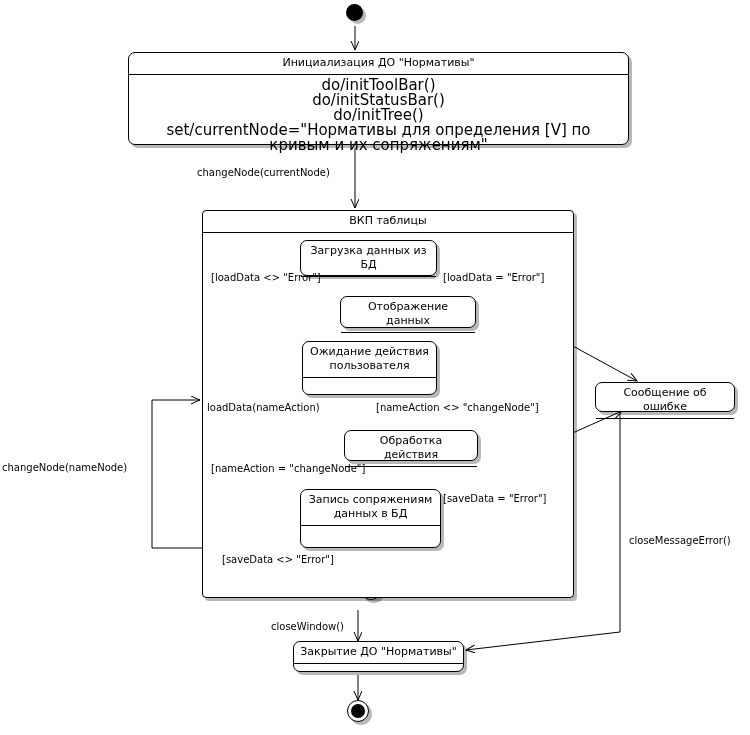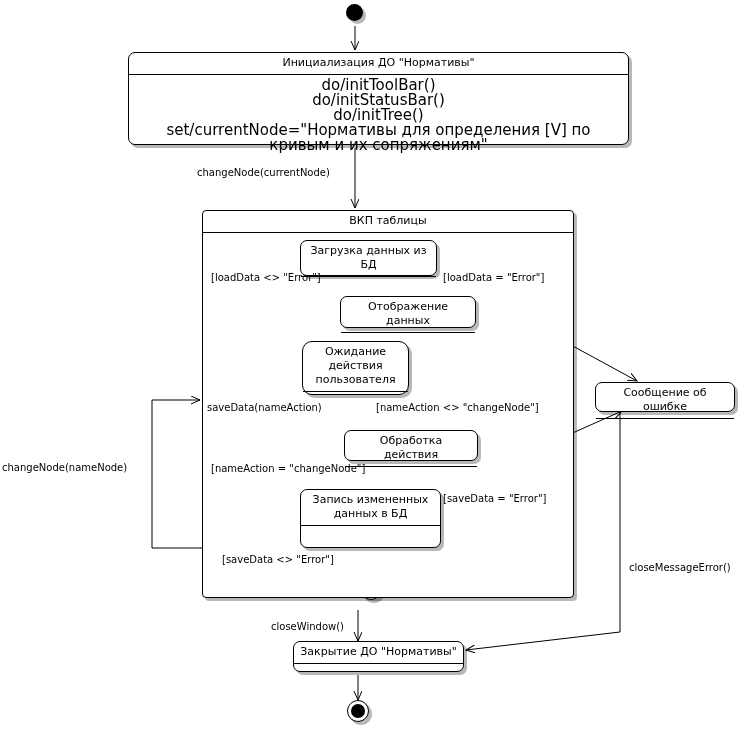--- a/index.html
+++ b/index.html
@@ -177,62 +177,62 @@
   <div class="state" style="left:300px; top:240px; width:137px; height:36px;">
     <div class="name">Загрузка данных из БД</div>
     <div class="divider"></div>
   </div>
 
   <div class="state" style="left:301px; top:296px; width:136px; height:32px;margin-left:39px;">
     <div class="name">Отображение данных</div>
     <div class="divider"></div>
   </div>
 
-  <div class="state" style="left:302px; top:341px; width:107px; height:54px;border-radius:10px;">
+  <div class="state" style="left:302px; top:341px; width:135px; height:54px;">
     <div class="name">Ожидание действия
 пользователя</div>
     <div class="divider"></div>
   </div>
 
   <div class="state" style="left:303px; top:430px; width:134px; height:31px;margin-left:41px;">
     <div class="name">Обработка действия</div>
     <div class="divider"></div>
   </div>
 
   <div class="state" style="left:300px; top:489px; width:141px; height:59px;">
-    <div class="name">Запись измененных
+    <div class="name">Запись сопряжениям
 данных в БД</div>
     <div class="divider"></div>
   </div>
 
   <div class="state" style="left:595px; top:382px; width:140px; height:30px;">
     <div class="name">Сообщение об ошибке</div>
     <div class="divider"></div>
   </div>
 
   <div class="state" style="left:293px; top:641px; width:171px; height:31px;">
     <div class="name">Закрытие ДО "Нормативы"</div>
     <div class="divider"></div>
   </div>
 
   <div class="edge-label" style="left:197px; top:166px;">changeNode(currentNode)</div>
 
   <div class="edge-label" style="left:211px; top:271px;">[loadData &lt;&gt; "Error"]</div>
 
   <div class="edge-label" style="left:443px; top:271px;">[loadData = "Error"]</div>
 
-  <div class="edge-label" style="left:207px; top:401px;">saveData(nameAction)</div>
+  <div class="edge-label" style="left:207px; top:401px;">loadData(nameAction)</div>
 
   <div class="edge-label" style="left:376px; top:401px;">[nameAction &lt;&gt; "changeNode"]</div>
 
   <div class="edge-label" style="left:211px; top:462px;">[nameAction = "changeNode"]</div>
 
   <div class="edge-label" style="left:443px; top:492px;">[saveData = "Error"]</div>
 
   <div class="edge-label" style="left:222px; top:553px;">[saveData &lt;&gt; "Error"]</div>
 
   <div class="edge-label" style="left:2px; top:461px;">changeNode(nameNode)</div>
 
   <div class="edge-label" style="left:271px; top:620px;">closeWindow()</div>
 
-  <div class="edge-label" style="left:629px; top:534px;margin-top:27px;">closeMessageError()</div>
+  <div class="edge-label" style="left:629px; top:534px;">closeMessageError()</div>
 
 </div>
 
 </body></html>

